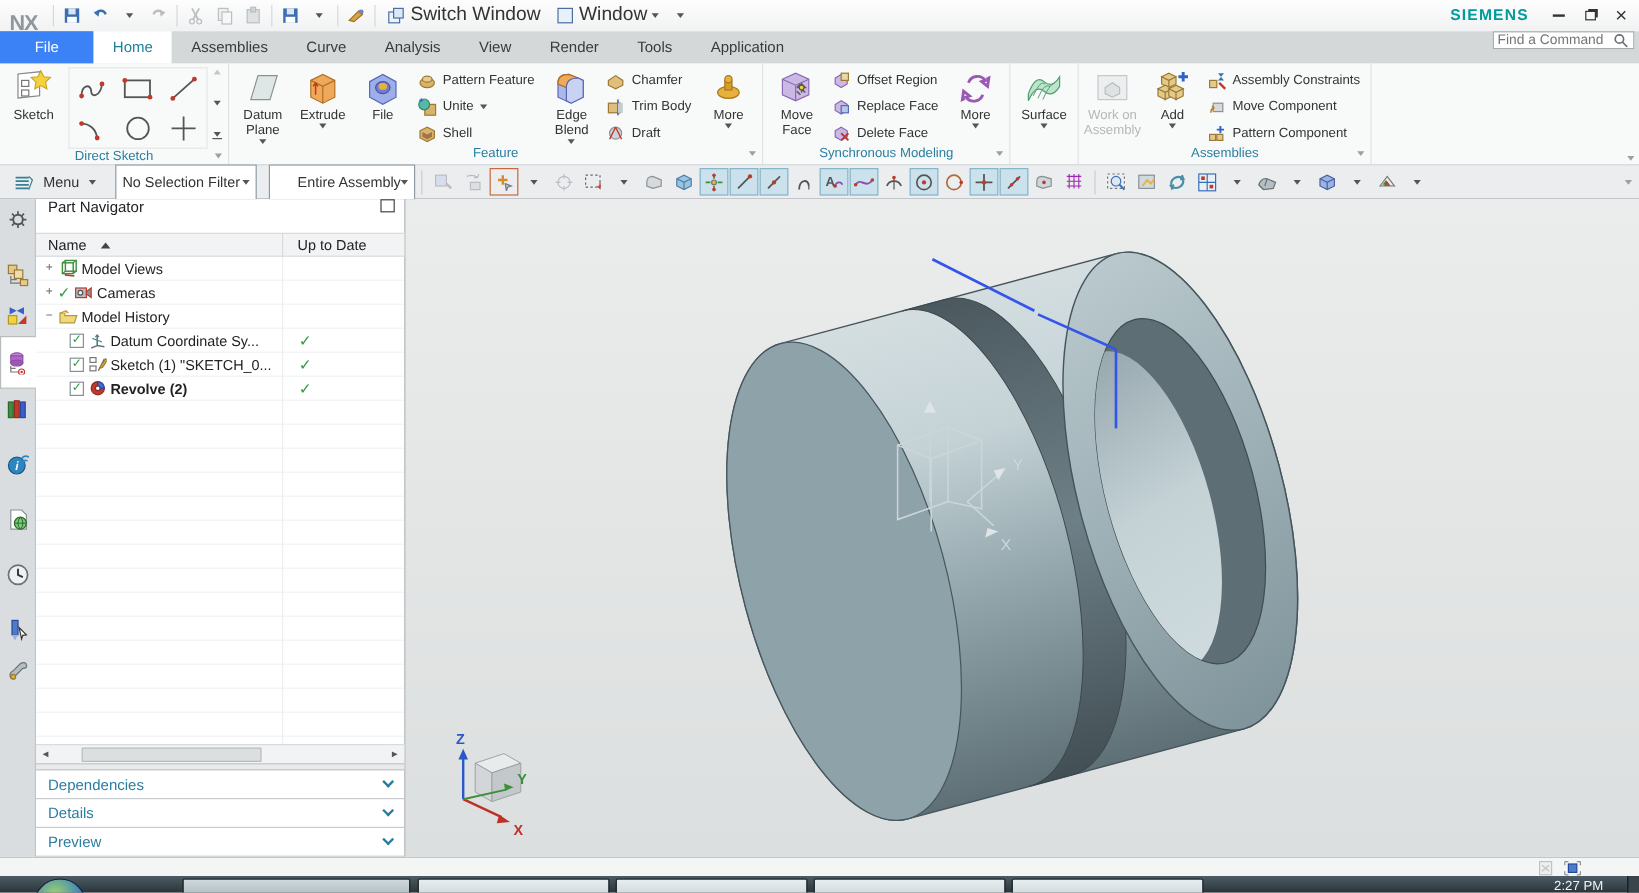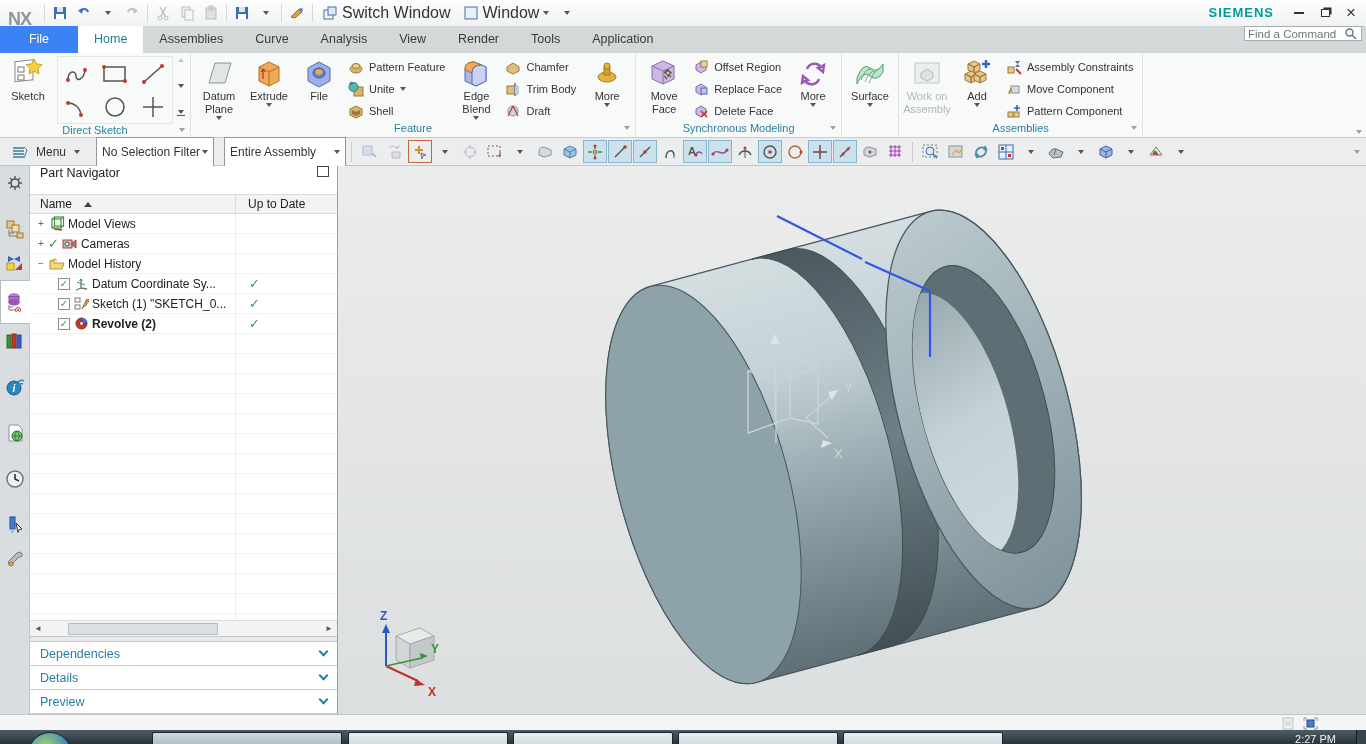--- a/index.html
+++ b/index.html
@@ -576,21 +576,21 @@
           <path d="M1 3 h11 M1 6 h11 M1 9 h11 M1 12 h11" stroke="#3a7f96" stroke-width="1.4"></path>
           <path d="M12 2 L15 5 L12 13" fill="none" stroke="#3a7f96"></path>
         </svg>
       <span>Menu</span>
         <span class="dda"></span>
     </span>
     <span class="combo" style="width:118px;">
       <span>No Selection Filter</span>
         <span class="dda"></span>
     </span>
-    <span class="combo" style="width:122px;">
+    <span class="combo" style="width:122px;justify-content:flex-end;">
       <span>Entire Assembly</span>
         <span class="dda"></span>
     </span>
     <span class="tsep"></span>
     <span class="ti">
         <svg width="18" height="18" opacity="0.4">
           <rect x="2" y="3" width="9" height="9" fill="#b8c8e8" stroke="#778"></rect>
           <path d="M11 10 l4 4" stroke="#778" stroke-width="2"></path>
         </svg>
       </span>

